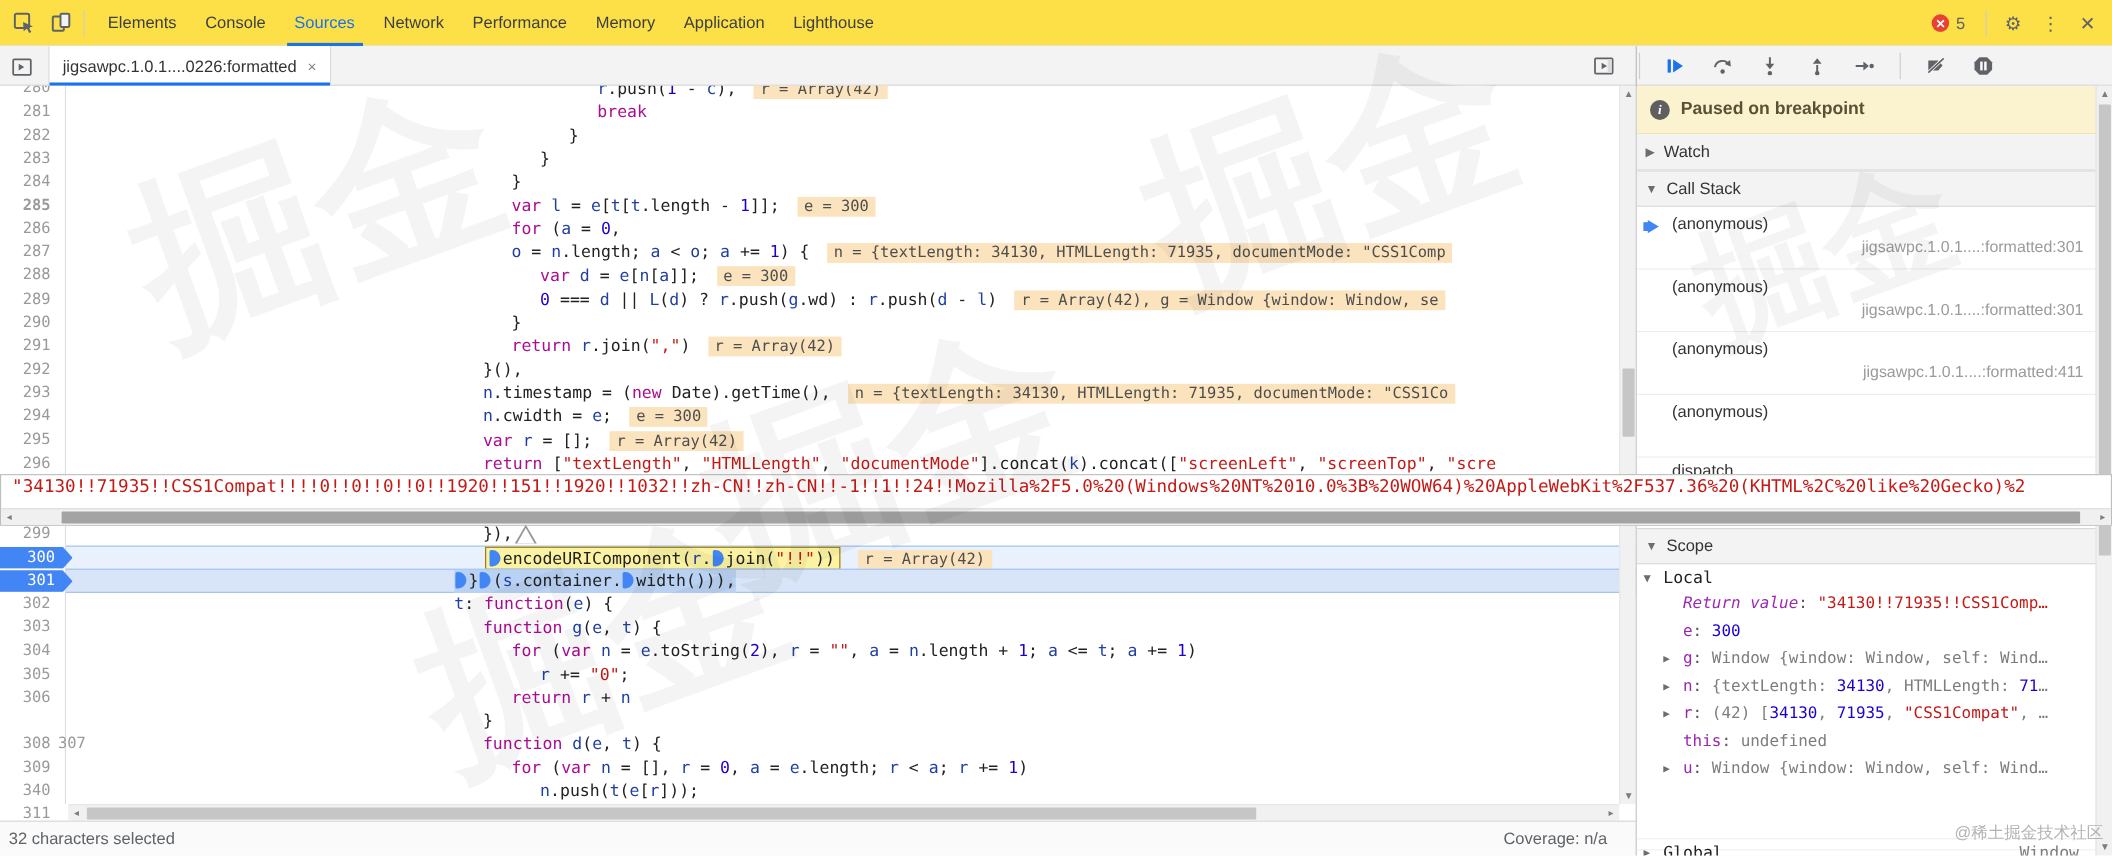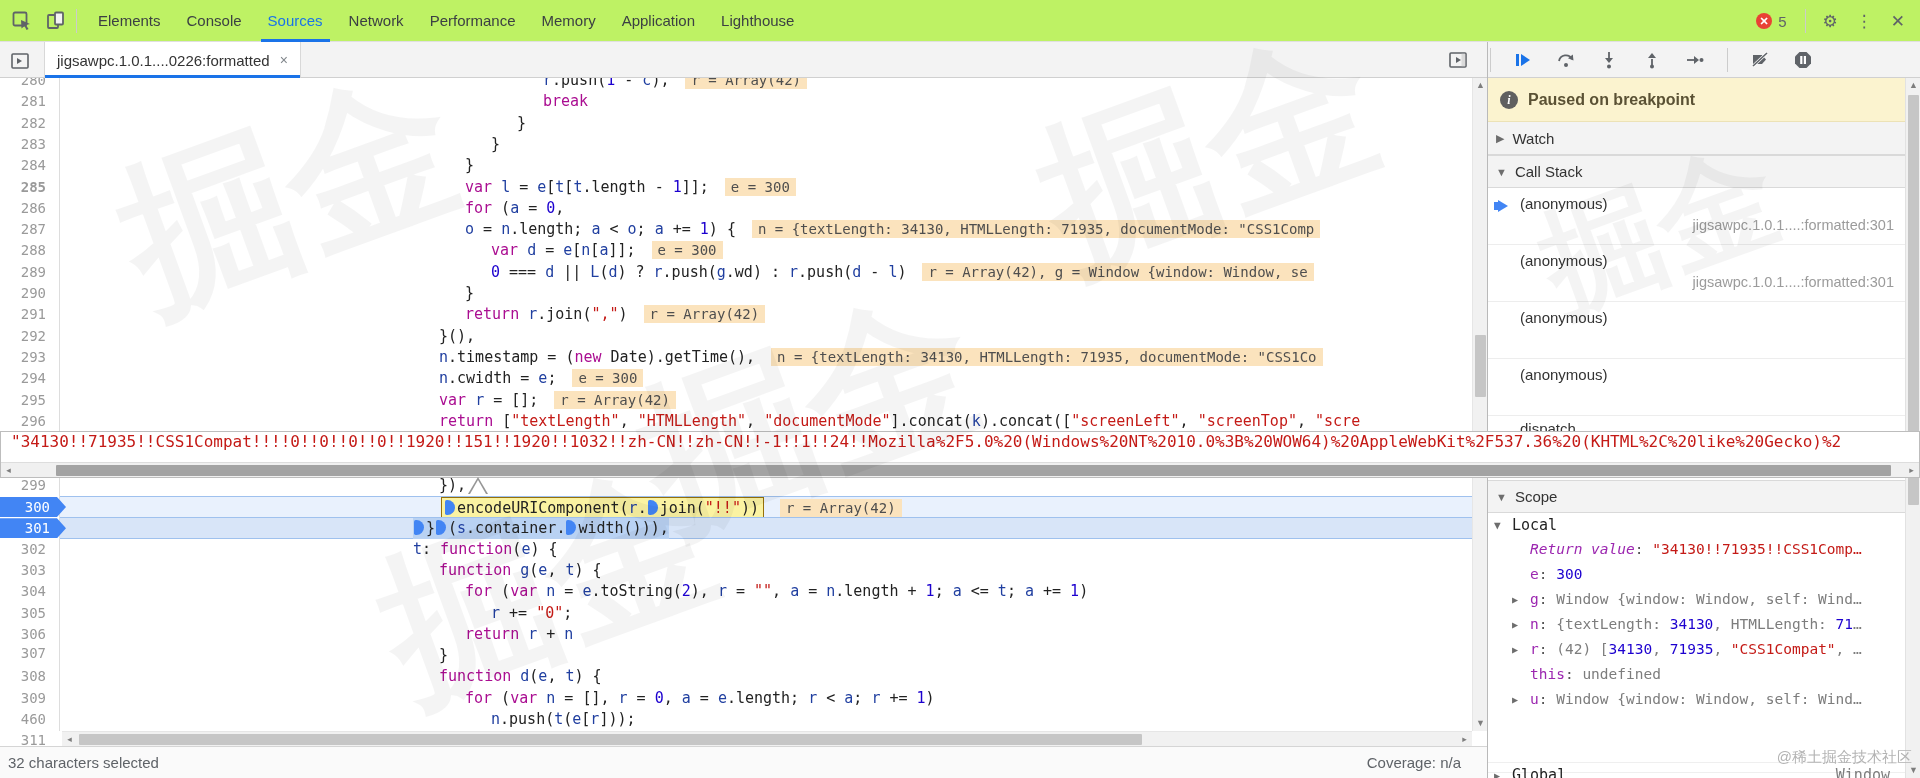--- a/index.html
+++ b/index.html
@@ -2,21 +2,21 @@
 <html><head>
 <meta charset="utf-8">
 <style>
   * { margin:0; padding:0; box-sizing:border-box; }
   html,body { width:1920px; height:778px; overflow:hidden; background:#fff;
     font-family:"Liberation Sans", sans-serif; }
   body { position:relative; }
 
   
   #tabbar { position:absolute; left:0; top:0; width:1920px; height:42px;
-    background:#bef264; border-bottom:1px solid #e0e0e0; display:flex; align-items:center; }
+    background:#fde047; border-bottom:1px solid #e0e0e0; display:flex; align-items:center; }
   .tb-icon { width:24px; height:24px; display:flex; align-items:center; justify-content:center;
     margin-left:10px; color:#5f6368; }
   .vsep { width:1px; height:24px; background:#ccc; margin:0 8px; }
   .tab { padding:0 13px; height:42px; display:flex; align-items:center;
     font-size:15px; color:#3c4043; position:relative; cursor:default; }
   .tab.active { color:#1a73e8; }
   .tab.active::after { content:""; position:absolute; left:6px; right:6px; bottom:0;
     height:3px; background:#1a73e8; }
   #tabbar-right { position:absolute; right:6px; top:0; height:42px; display:flex; align-items:center; }
   .err-badge { width:16px; height:16px; border-radius:50%; background:#e94235; color:#fff;
@@ -268,24 +268,24 @@
       <div class="gnum" style="top: 354.1px;">297</div>
       <div class="gnum" style="top: 375.4px;">298</div>
       <div class="gnum" style="top: 396.7px;">299</div>
       <div class="gnum g-bp" style="top: 419px;">300</div>
       <div class="gnum g-bp" style="top: 440.3px;">301</div>
       <div class="gnum" style="top: 460.6px;">302</div>
       <div class="gnum" style="top: 481.9px;">303</div>
       <div class="gnum" style="top: 503.2px;">304</div>
       <div class="gnum" style="top: 524.5px;">305</div>
       <div class="gnum" style="top: 545.8px;">306</div>
-      <div class="gnum" style="top: 565px;">307</div>
+      <div class="gnum" style="top: 588px; margin-left: 32px;">307</div>
       <div class="gnum" style="top: 588.4px;">308</div>
       <div class="gnum" style="top: 609.7px;">309</div>
-      <div class="gnum" style="top: 631px;">460</div>
+      <div class="gnum" style="top: 631px;">340</div>
       <div class="gnum" style="top: 652.3px;">311</div>
     </div>
   <div id="code-rows">
       <div class="code-line" style="top: -8px; padding-left: 543px;"><span class="tk-id">r</span><span class="tk-pl">.push(</span><span class="tk-num">1</span><span class="tk-pl"> - </span><span class="tk-id">c</span><span class="tk-pl">),</span><span class="ann">r = Array(42)</span></div>
       <div class="code-line" style="top: 13.3px; padding-left: 543px;"><span class="tk-kw">break</span></div>
       <div class="code-line" style="top: 34.6px; padding-left: 517px;"><span class="tk-pl">}</span></div>
       <div class="code-line" style="top: 55.9px; padding-left: 491px;"><span class="tk-pl">}</span></div>
       <div class="code-line" style="top: 77.2px; padding-left: 465px;"><span class="tk-pl">}</span></div>
       <div class="code-line" style="top: 98.5px; padding-left: 465px;"><span class="tk-kw">var</span><span class="tk-pl"> </span><span class="tk-id">l</span><span class="tk-pl"> = </span><span class="tk-id">e</span><span class="tk-pl">[</span><span class="tk-id">t</span><span class="tk-pl">[</span><span class="tk-id">t</span><span class="tk-pl">.length - </span><span class="tk-num">1</span><span class="tk-pl">]];</span><span class="ann">e = 300</span></div>
       <div class="code-line" style="top: 119.8px; padding-left: 465px;"><span class="tk-kw">for</span><span class="tk-pl"> (</span><span class="tk-id">a</span><span class="tk-pl"> = </span><span class="tk-num">0</span><span class="tk-pl">,</span></div>
@@ -352,21 +352,21 @@
     <span class="tri">▶</span>
     <span>Watch</span>
   </div>
   <div id="cs-hdr" class="section-hdr">
     <span class="tri">▼</span>
     <span>Call Stack</span>
   </div>
   <div id="frames">
       <div class="frame"><span class="cur-arrow"></span><span>(anonymous)</span><span class="loc">jigsawpc.1.0.1....:formatted:301</span></div>
       <div class="frame"><span>(anonymous)</span><span class="loc">jigsawpc.1.0.1....:formatted:301</span></div>
-      <div class="frame"><span>(anonymous)</span></div>
+      <div class="frame"><span>(anonymous)</span><span class="loc">jigsawpc.1.0.1....:formatted:411</span></div>
       <div class="frame"><span>(anonymous)</span></div>
       <div class="frame inline">
         <span>dispatch</span>
         <span class="loc">jquery-1.8.1.min.js:2</span>
       </div>
     </div>
   <div id="scope-hdr" class="section-hdr">
     <span class="tri">▼</span>
     <span>Scope</span>
   </div>

